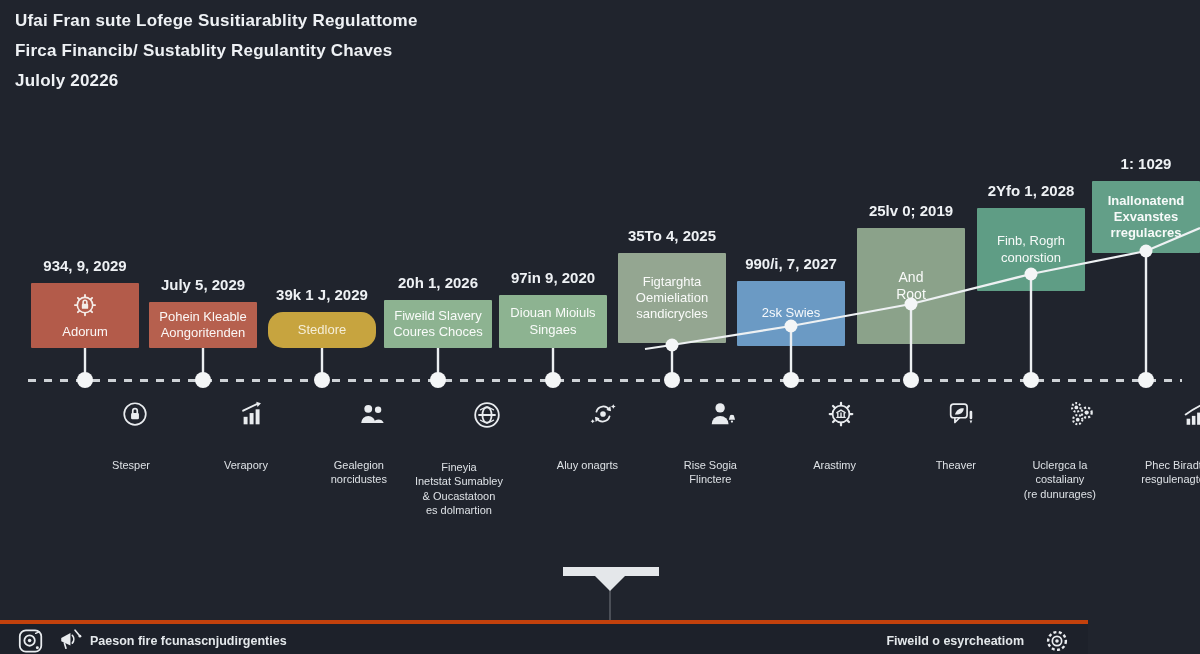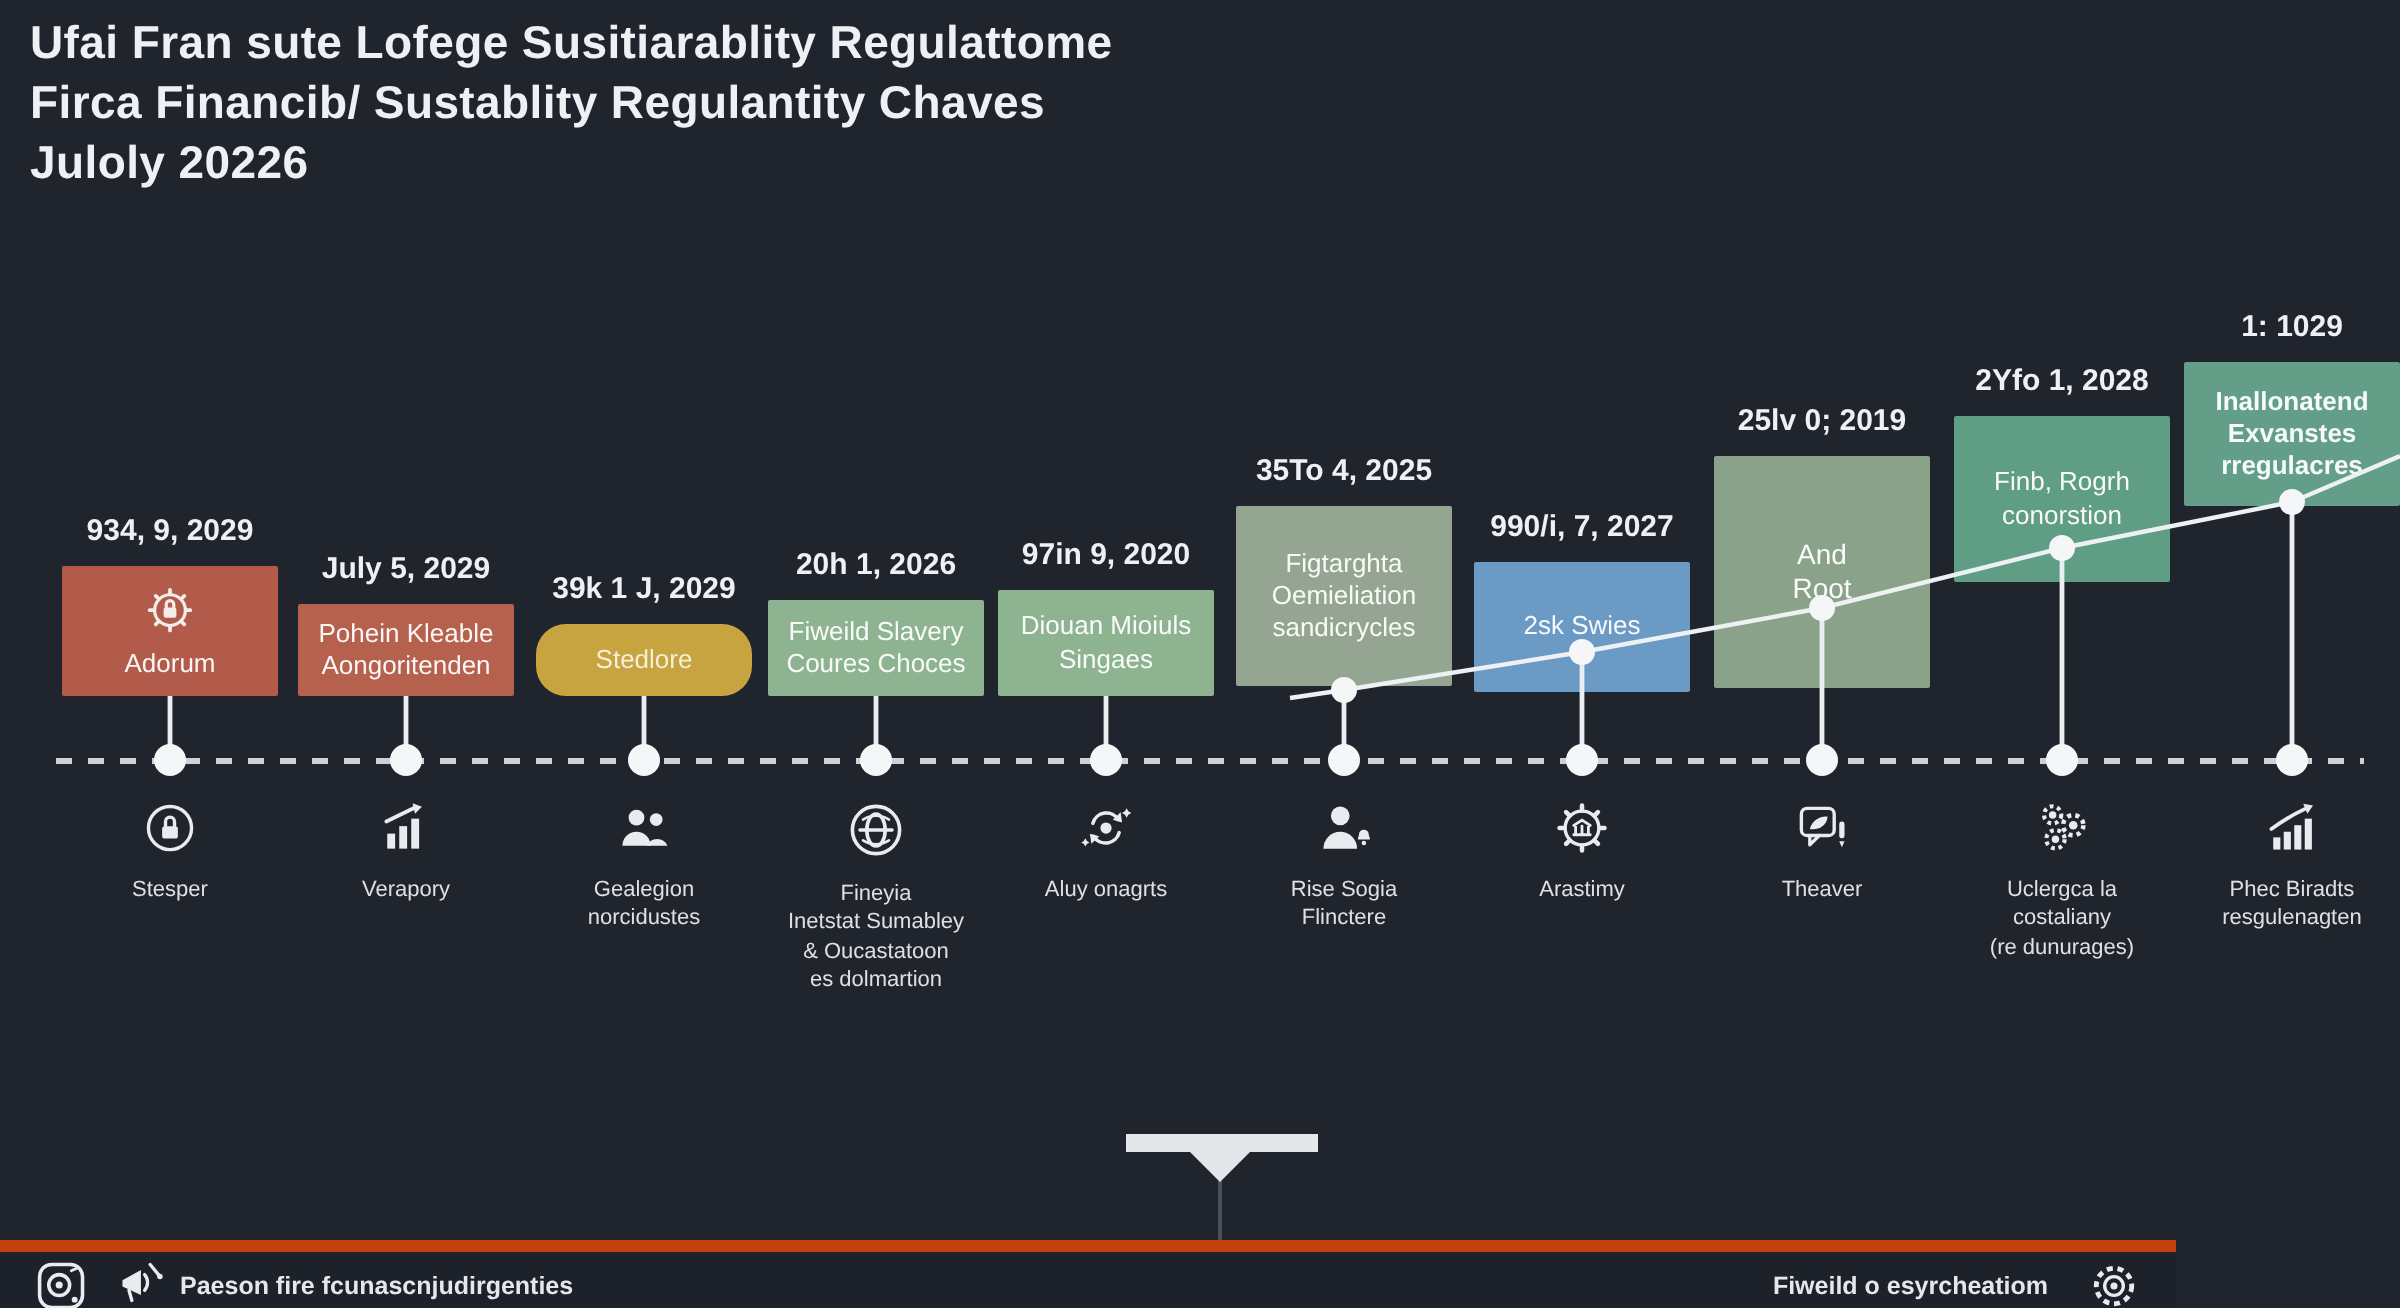--- a/index.html
+++ b/index.html
@@ -1,20 +1,20 @@
 <!DOCTYPE html>
 <html><head>
 <meta charset="utf-8">
 <style>
   html,body{margin:0;padding:0;background:#20242d;}
   #canvas{position:relative;width:1200px;height:654px;background:#20242d;overflow:hidden;
           font-family:"Liberation Sans", sans-serif;}
 
   
-  .title{position:absolute;left:15px;top:6px;color:#eef1f4;font-size:23px;font-weight:700;
+  .title{position:absolute;left:15px;top:6px;color:#eef1f4;font-size:17px;font-weight:700;
          line-height:30px;letter-spacing:.2px;}
   .title div{white-space:nowrap;}
 
   
   .ms{position:absolute;top:0;width:118px;height:400px;}
   .ms .date{position:absolute;left:50%;transform:translateX(-50%);white-space:nowrap;
             font-size:15px;font-weight:700;color:#eef1f4;}
   .ms .box{position:absolute;left:5px;width:108px;box-sizing:border-box;padding:4px 3px;
            display:flex;flex-direction:column;align-items:center;justify-content:center;gap:3px;
            text-align:center;color:rgba(255,255,255,.95);font-size:13px;line-height:1.25;
@@ -28,36 +28,36 @@
   .m7{left:732px} .m7 .date{top:255px} .m7 .box{top:281px;height:65px}
   .m8{left:852px} .m8 .date{top:202px} .m8 .box{top:228px;height:116px;font-size:14px;}
   .m9{left:972px} .m9 .date{top:182px} .m9 .box{top:208px;height:83px}
   .m10{left:1087px}.m10 .date{top:155px}.m10 .box{top:181px;height:72px}
 
   
   .overlay{position:absolute;left:0;top:0;z-index:5;pointer-events:none;}
 
   
   .ic{position:absolute;top:399px;width:130px;display:flex;flex-direction:column;
-      align-items:center;z-index:4;}
+      align-items:flex-end;z-index:4;gap:20px;}
   .ic .cap{margin-top:9px;text-align:center;color:#dde1e5;font-size:11px;line-height:1.3;
            font-weight:500;white-space:pre-line;}
   .i1{left:20px}.i2{left:138px}.i3{left:257px}.i4{left:373px}.i5{left:488px}
   .i6{left:607px}.i7{left:726px}.i8{left:846px}.i9{left:966px}.i10{left:1081px}
 
   
   .ptr-bar{position:absolute;left:563px;top:567px;width:96px;height:9px;background:#e4e7ea;z-index:3;}
   .ptr-tri{position:absolute;left:595px;top:576px;width:0;height:0;z-index:3;
            border-left:15px solid transparent;border-right:15px solid transparent;
            border-top:15px solid #e4e7ea;}
   .ptr-line{position:absolute;left:609px;top:585px;width:2px;height:35px;background:#4b4f57;z-index:2;}
 
   
   .footer{position:absolute;left:0;top:620px;width:1088px;height:34px;background:#1d212a;
-          border-top:6px solid #c2410c;box-sizing:border-box;z-index:6;}
+          border-top:4px solid #c2410c;box-sizing:border-box;z-index:6;}
   .footer .f-ico{position:absolute;top:3px;}
   .f-camera{left:17px;}
   .f-mega{left:57px;top:5px;}
   .f-left-text{position:absolute;left:90px;top:10px;color:#e4e8eb;font-size:12.5px;font-weight:600;}
   .f-right-text{position:absolute;right:64px;top:10px;color:#e4e8eb;font-size:12.5px;font-weight:600;}
   .f-gear{right:17px;left:auto;}
 </style>
 </head>
 <body>
 

